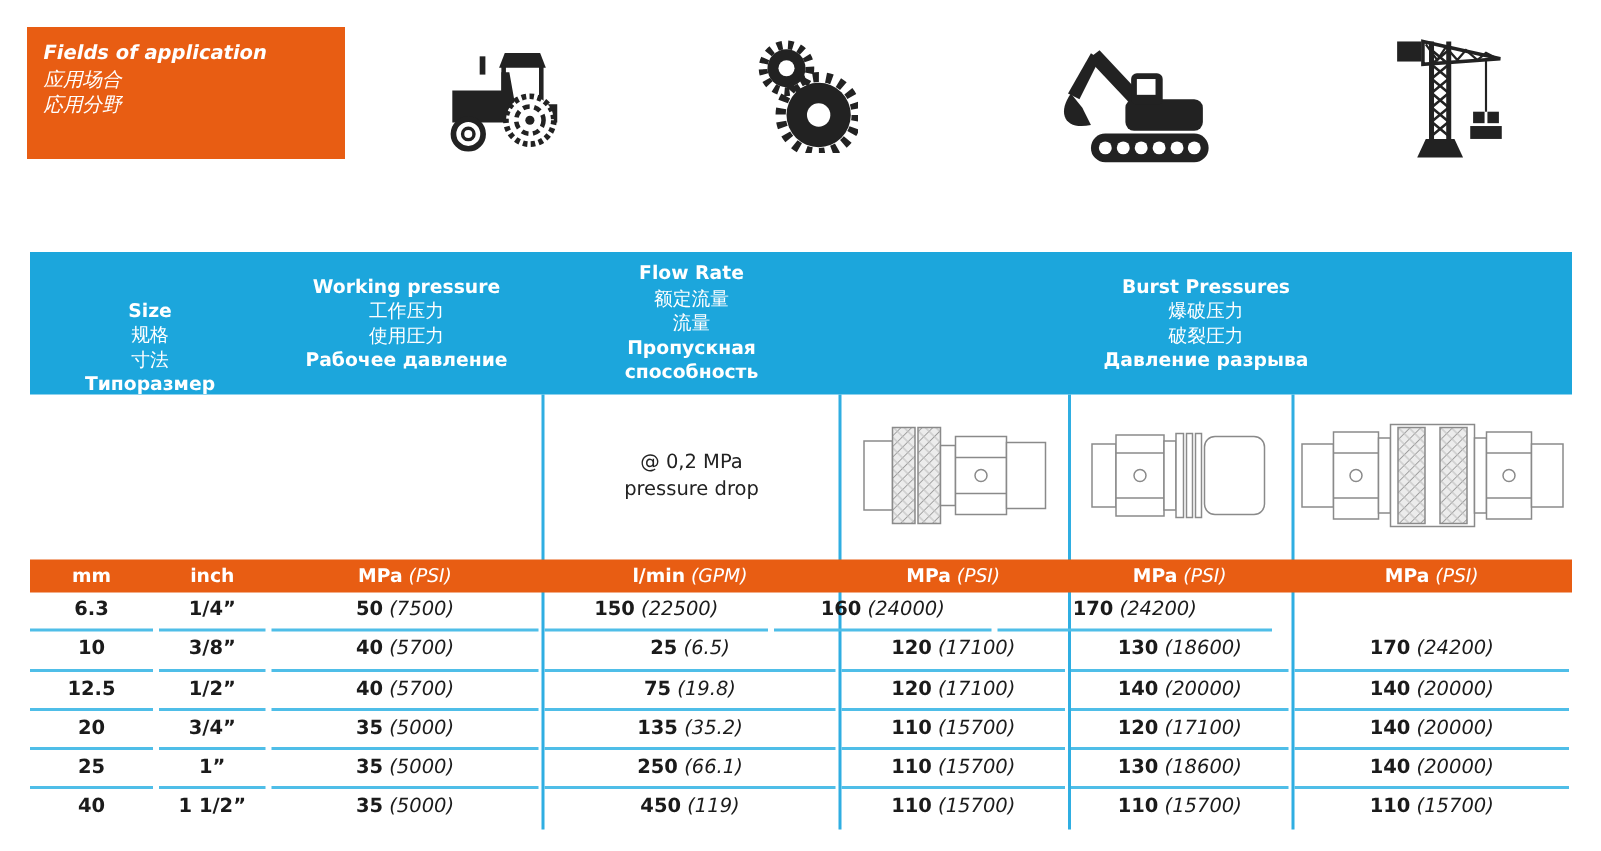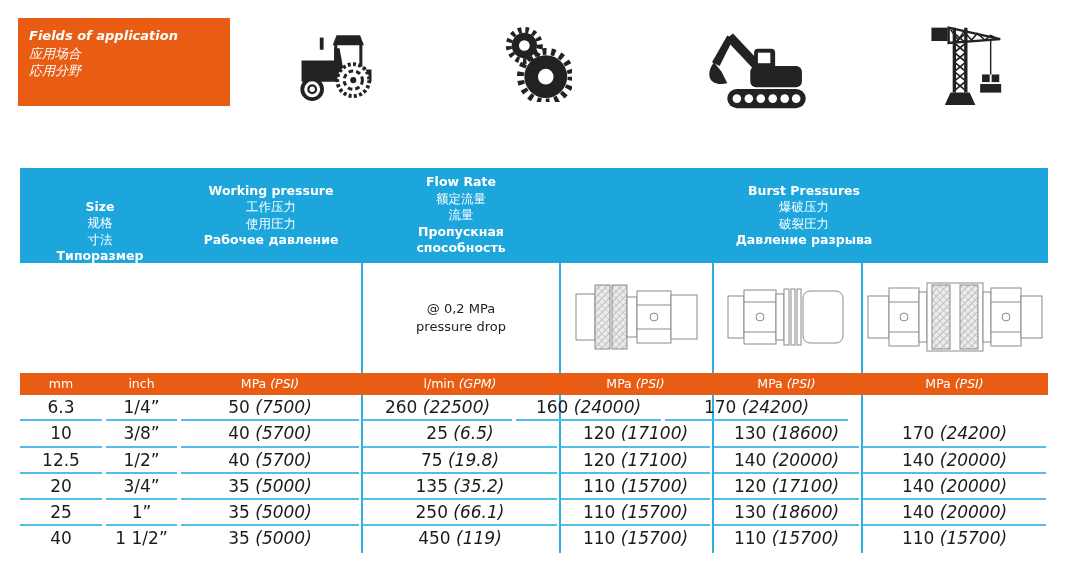--- a/index.html
+++ b/index.html
@@ -43,26 +43,26 @@
   .dr-1{left:575px;top:282px;width:124px;height:70px;}
   .dr-2{left:727px;top:285px;width:118px;height:64px;}
   .dr-3{left:866px;top:280px;width:178px;height:74px;}
   
   .unit-row{position:absolute;left:20px;top:373px;width:1028px;height:22px;
     background:var(--orange);display:flex;gap:4px;align-items:center;color:#fff;}
   .ucell{text-align:center;font-size:12.5px;line-height:22px;height:22px;}
   
   .t-body{position:absolute;left:20px;top:395px;width:1028px;}
   .trow{display:flex;gap:4px;height:26.3px;box-sizing:border-box;}
-  .tcell{text-align:center;font-size:17px;line-height:24px;height:100%;
+  .tcell{text-align:center;font-size:13px;line-height:24px;height:100%;
     box-sizing:border-box;border-bottom:2px solid var(--rowline);color:var(--ink);}
   .trow:last-child .tcell{border-bottom:none;}
   .c0{width:82px;} .c1{width:71px;} .c2{width:178px;} .c3{width:194px;}
   .c4{width:149px;} .c5{width:145px;} .c6{width:183px;}
-  .val{font-weight:normal;margin-top:20px;}
+  .val{font-weight:bold;margin-top:20px;}
   .paren{font-style:italic;}
 </style>
 </head>
 <body>
 
 <div class="page" style="--cyan: #1CA6DC; --orange: #E85D13; --rowline: #4FBEE8; --vline: #2FAEE2; --ink: #1B1B1B;">
 
   <div class="fields-box">
     <span class="fb-bold">Fields of application</span>
     <span>应用场合</span>
@@ -238,21 +238,21 @@
       <div class="ucell c4"><span class="val">MPa</span><span class="paren">&nbsp;(PSI)</span></div>
       <div class="ucell c5"><span class="val">MPa</span><span class="paren">&nbsp;(PSI)</span></div>
       <div class="ucell c6"><span class="val">MPa</span><span class="paren">&nbsp;(PSI)</span></div>
     </div>
 
   <div class="t-body">
       <div class="trow">
         <div class="tcell c0"><span class="val">6.3</span></div>
         <div class="tcell c1"><span class="val">1/4”</span></div>
         <div class="tcell c2"><span class="val">50</span><span class="paren">&nbsp;(7500)</span></div>
-        <div class="tcell c4"><span class="val">260</span><span class="paren">&nbsp;(22500)</span></div>
+        <div class="tcell c4"><span class="val">150</span><span class="paren">&nbsp;(22500)</span></div>
         <div class="tcell c5"><span class="val">160</span><span class="paren">&nbsp;(24000)</span></div>
         <div class="tcell c6"><span class="val">170</span><span class="paren">&nbsp;(24200)</span></div>
       </div>
       <div class="trow">
         <div class="tcell c0"><span class="val">10</span></div>
         <div class="tcell c1"><span class="val">3/8”</span></div>
         <div class="tcell c2"><span class="val">40</span><span class="paren">&nbsp;(5700)</span></div>
         <div class="tcell c3"><span class="val">25</span><span class="paren">&nbsp;(6.5)</span></div>
         <div class="tcell c4"><span class="val">120</span><span class="paren">&nbsp;(17100)</span></div>
         <div class="tcell c5"><span class="val">130</span><span class="paren">&nbsp;(18600)</span></div>

